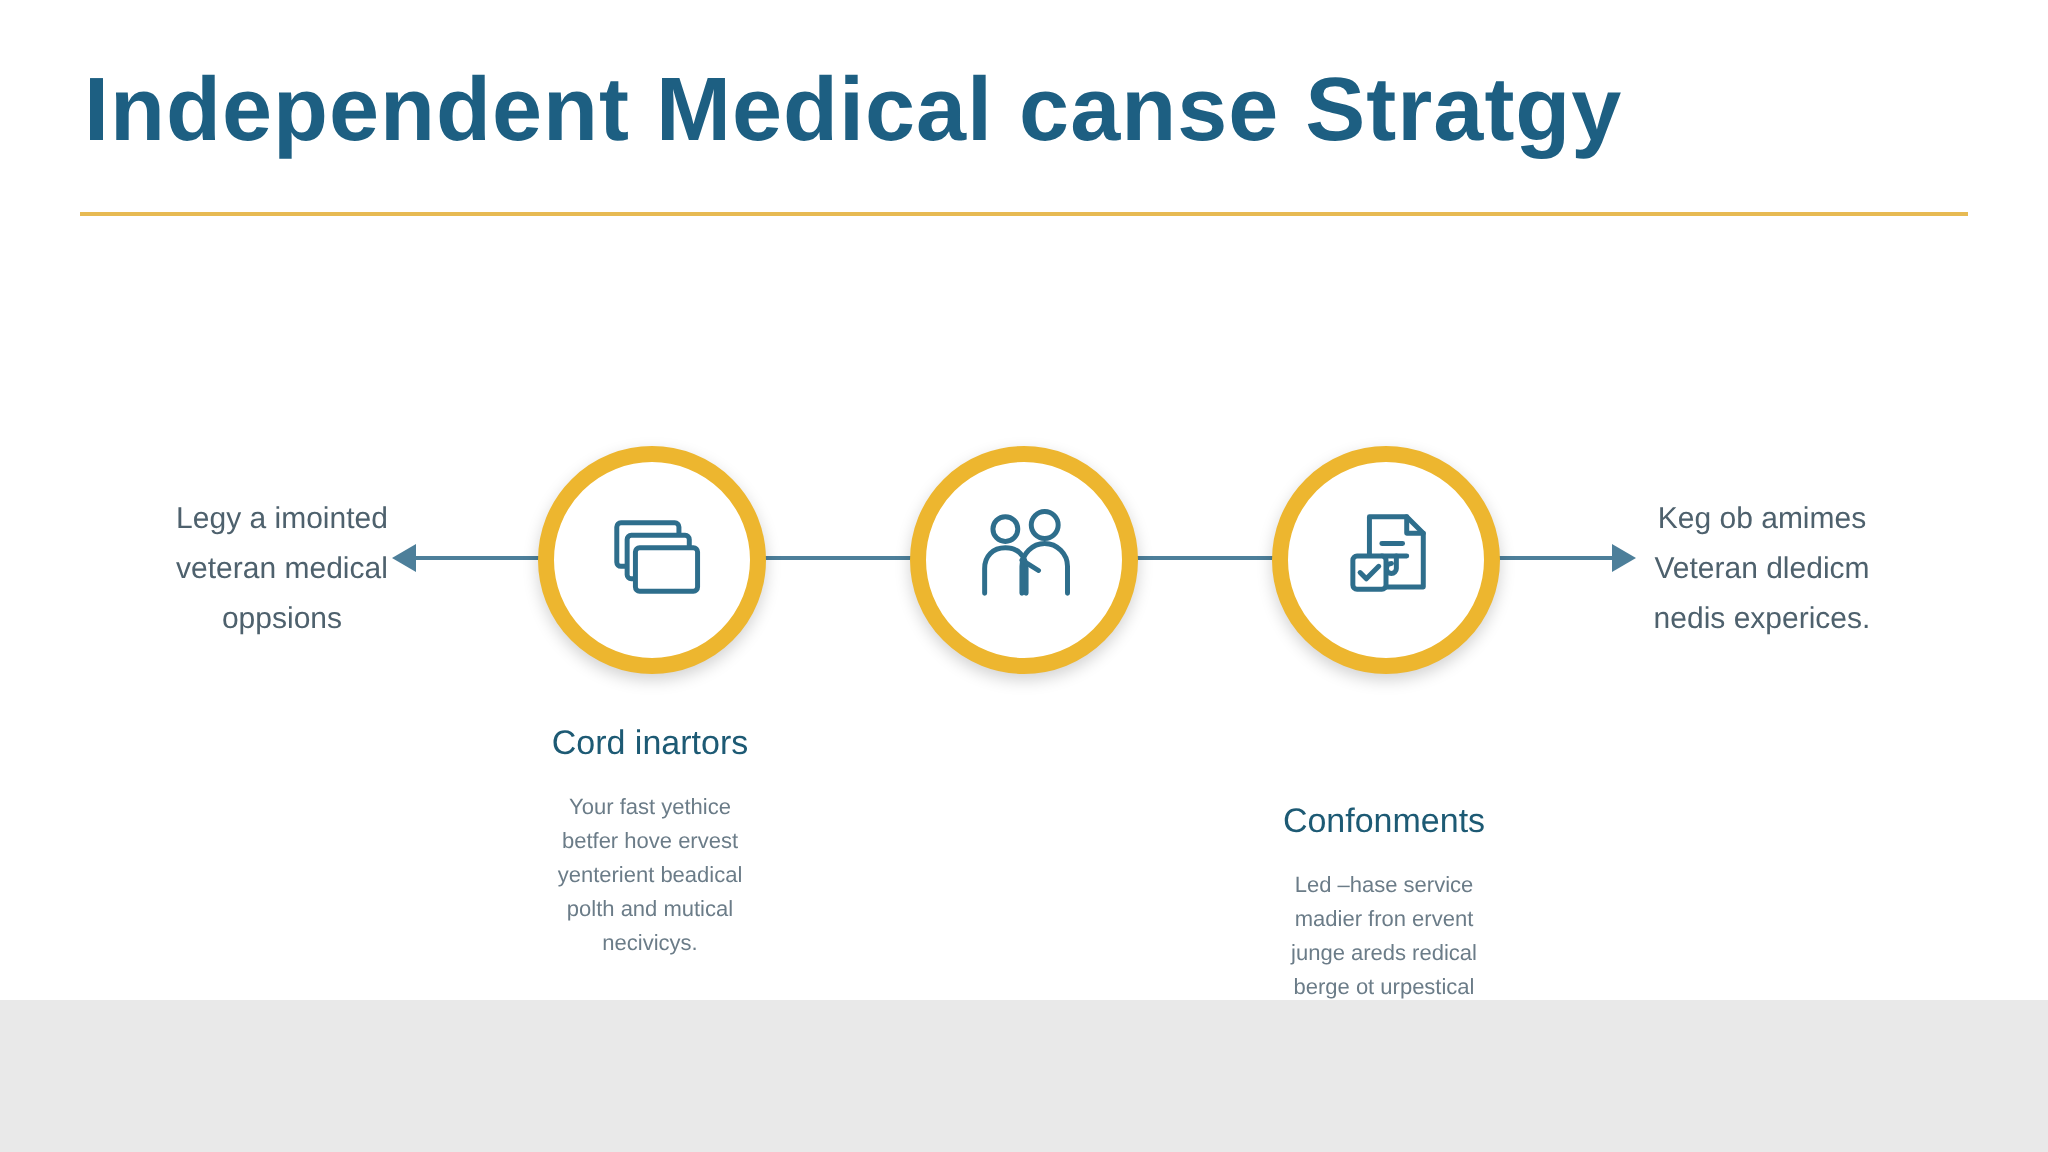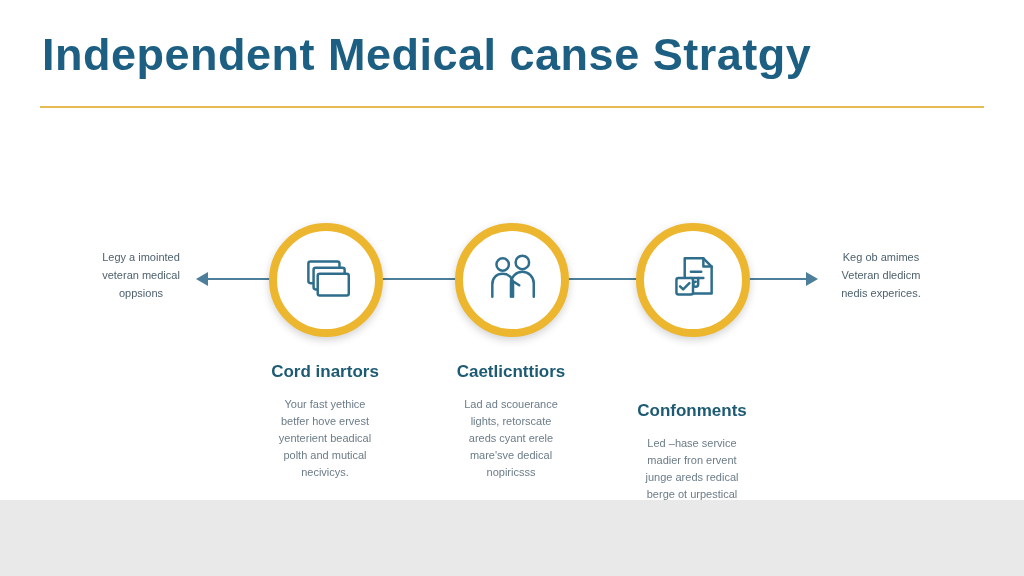--- a/index.html
+++ b/index.html
@@ -36,33 +36,33 @@
     background:#ffffff;border:8px solid #edb62f;border-radius:50%;
     box-shadow:0 3px 8px rgba(0,0,0,0.18);
     display:flex;align-items:center;justify-content:center;
   }
   .circle-1{left:269px;}
   .circle-2{left:455px;}
   .circle-3{left:636px;}
   .circle svg{width:58px;height:58px;}
   .side-label{
     position:absolute;top:248px;width:170px;
-    font-size:11px;line-height:1.65;color:#4e616d;
+    font-size:15px;line-height:1.65;color:#4e616d;
     text-align:center;white-space:pre-line;
   }
   .side-label-left{left:56px;}
   .side-label-right{left:796px;}
   .step-text{
     position:absolute;top:362px;width:196px;text-align:center;
   }
   .step-text-1{left:227px;}
   .step-text-2{left:413px;}
   .step-text-3{left:594px;margin-top:39px;}
   .step-heading{
-    font-size:17px;font-weight:700;color:#1d5a74;margin:0 0 14px 0;
+    font-size:17px;font-weight:400;color:#1d5a74;margin:0 0 14px 0;
   }
   .step-body{
     font-size:11px;line-height:1.55;color:#6b7c88;
     white-space:pre-line;margin:0;
   }
   .icon-stroke{fill:none;stroke:#2e6e8c;stroke-width:2.4;stroke-linecap:round;stroke-linejoin:round;}
   .icon-fill-white{fill:#ffffff;stroke:#2e6e8c;stroke-width:2.4;stroke-linejoin:round;}
 </style>
 </head>
 <body>
@@ -120,28 +120,20 @@
 
   <div class="step-text step-text-1">
     <div class="step-heading">Cord inartors</div>
     <p class="step-body">Your fast yethice
 betfer hove ervest
 yenterient beadical
 polth and mutical
 necivicys.</p>
   </div>
 
-  <div class="step-text step-text-2">
-    <div class="step-heading">Caetlicnttiors</div>
-    <p class="step-body">Lad ad scouerance
-lights, retorscate
-areds cyant erele
-mare'sve dedical
-nopiricsss</p>
-  </div>
 
   <div class="step-text step-text-3">
     <div class="step-heading">Confonments</div>
     <p class="step-body">Led –hase service
 madier fron ervent
 junge areds redical
 berge ot urpestical
 dledicm plaine</p>
   </div>
 

